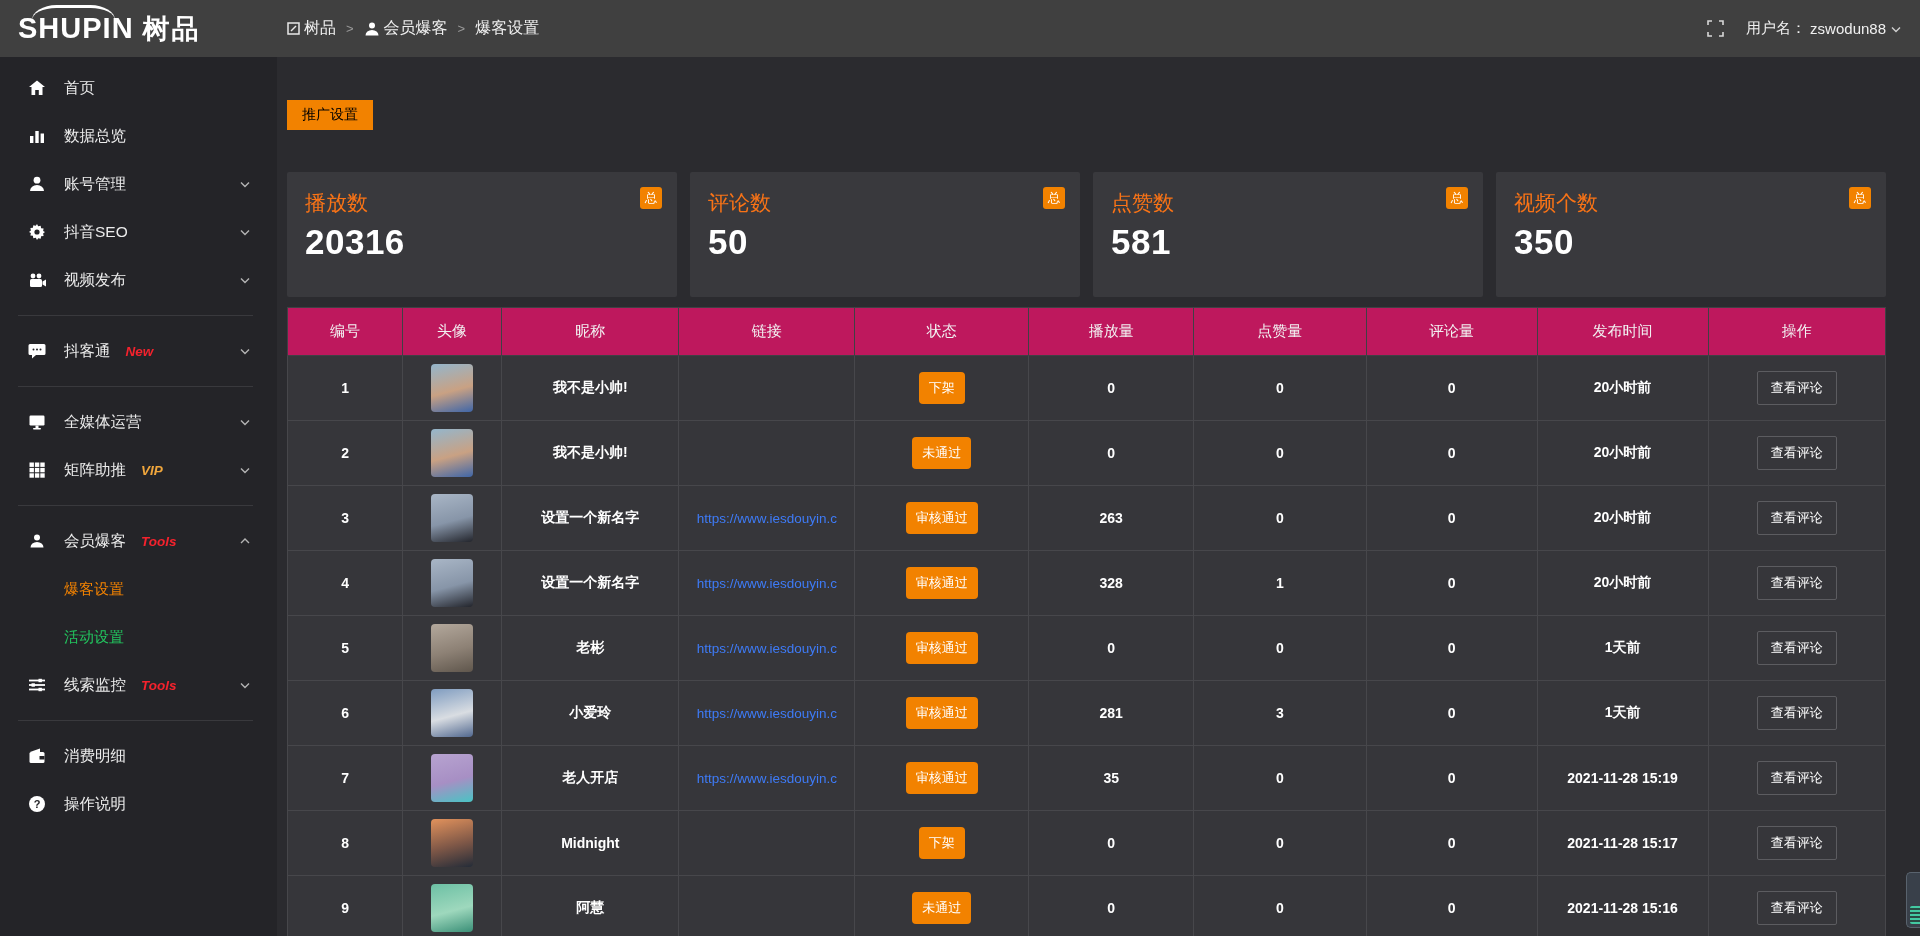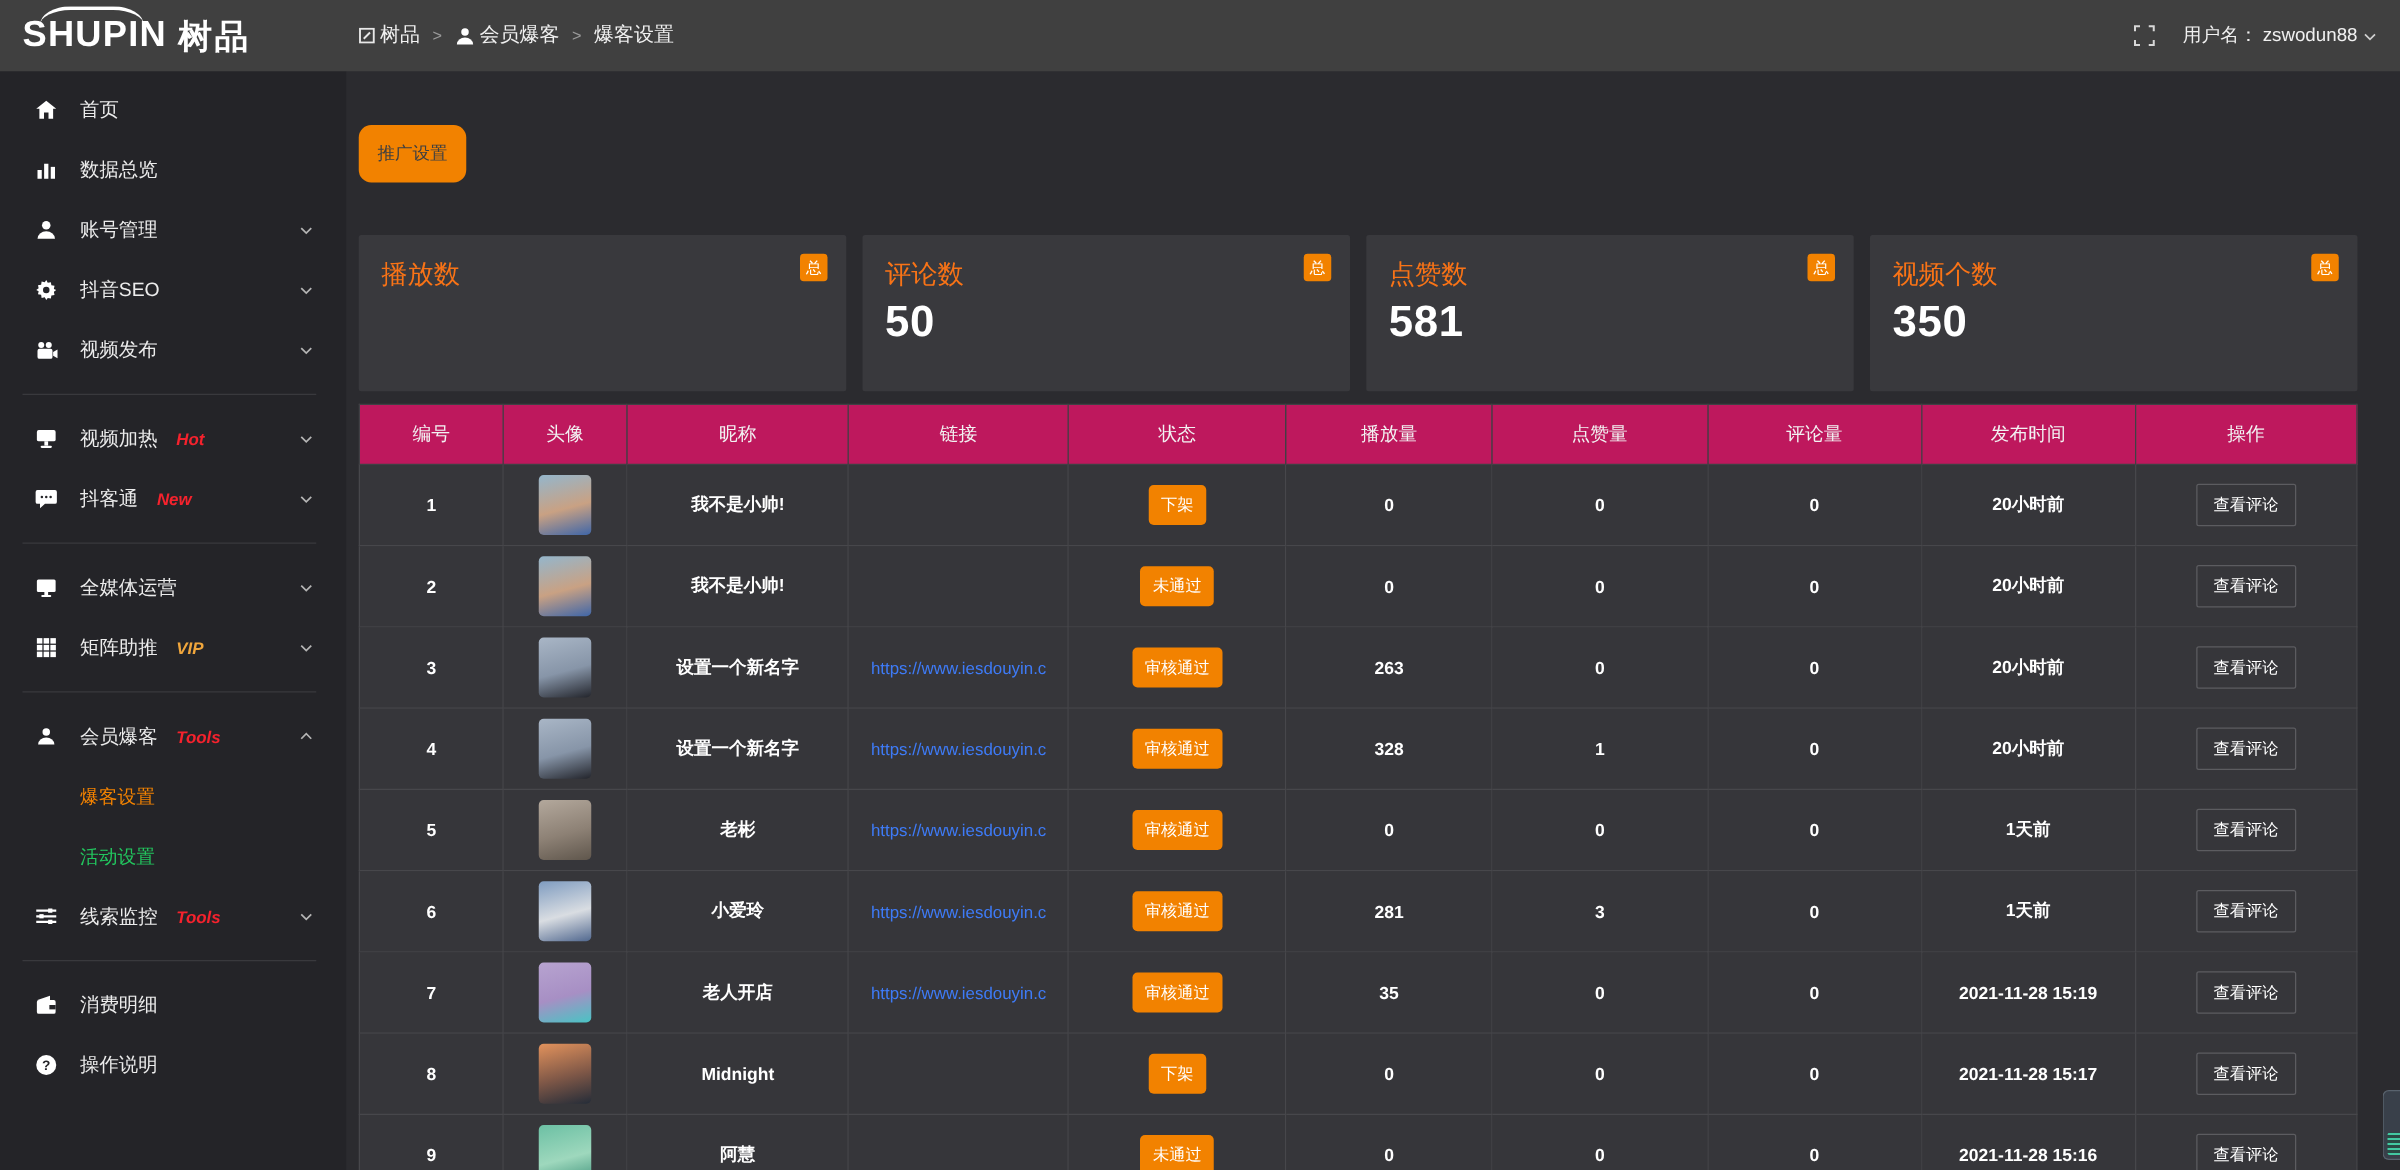--- a/index.html
+++ b/index.html
@@ -26,22 +26,22 @@
   .sidebar{position:absolute;top:57px;left:0;width:277px;bottom:0;background:#242428;padding-top:7px;box-sizing:border-box;text-align:center;}
   .side-item{height:48px;display:flex;align-items:center;padding:0 26px 0 27px;font-size:15.5px;color:#ececec;cursor:pointer;}
   .side-item .s-ico{width:20px;margin-right:17px;display:flex;align-items:center;justify-content:center;}
   .side-item .s-tag{font-style:italic;font-weight:700;font-size:13.5px;margin-left:15px;}
   .side-item .s-chev{margin-left:auto;display:flex;align-items:center;}
   .side-sub{height:48px;display:flex;align-items:center;padding-left:64px;font-size:15px;color:#22c55e;cursor:pointer;}
   .side-sub.active{color:var(--accent);}
   .side-divider{height:1px;background:#39393d;margin:11px 24px 11px 18px;}
   
   .content{position:absolute;left:277px;top:57px;right:0;bottom:0;padding:43px 34px 0 10px;box-sizing:border-box;overflow:hidden;}
-  .promo-btn{display:inline-block;background:var(--accent);color:#404040;border:none;border-radius:10px;
-    height:46px;padding:0 15px;font-size:14px;font-family:inherit;cursor:pointer;}
+  .promo-btn{display:inline-block;background:var(--accent);color:#000000;border:none;border-radius:0;
+    height:30px;padding:0 15px;font-size:14px;font-family:inherit;cursor:pointer;}
   .cards{display:flex;gap:13px;margin-top:42px;}
   .card{flex:1;height:125px;background:#39393d;border-radius:2px;position:relative;padding:17px 18px;box-sizing:border-box;}
   .card-label{font-size:21px;color:#f97316;}
   .card-value{font-size:35px;font-weight:600;margin-top:5px;letter-spacing:.5px;}
   .card-badge{position:absolute;top:15px;right:15px;width:22px;height:22px;background:var(--accent);
     border-radius:3px;display:flex;align-items:center;justify-content:center;font-size:12.5px;color:#fff;}
   
   table.grid{width:100%;margin-top:10px;border-collapse:collapse;table-layout:fixed;}
   table.grid th{height:45px;background:#be185d;font-size:15px;font-weight:400;color:#f2f2f2;
     border:1px solid #404044;}
@@ -171,36 +171,20 @@
       <span class="s-chev">
         <svg width="12" height="12" viewBox="0 0 12 12">
           <polyline points="2,4.5 6,8.5 10,4.5" fill="none" stroke="#b4b4b4" stroke-width="1.4"></polyline>
         </svg>
       </span>
     </div>
     <div class="side-divider"></div>
     <div class="side-item">
       <span class="s-ico">
         <svg width="18" height="18" viewBox="0 0 18 18" fill="#fff">
-          <rect x="1.5" y="2" width="15" height="9" rx="1.5"></rect>
-          <rect x="7.5" y="11" width="3" height="3.5"></rect>
-          <rect x="4.5" y="14.5" width="9" height="1.8" rx="0.9"></rect>
-        </svg>
-      </span>
-      <span>视频加热</span>
-      <span class="s-tag" style="color: rgb(245, 34, 45);">Hot</span>
-      <span class="s-chev">
-        <svg width="12" height="12" viewBox="0 0 12 12">
-          <polyline points="2,4.5 6,8.5 10,4.5" fill="none" stroke="#b4b4b4" stroke-width="1.4"></polyline>
-        </svg>
-      </span>
-    </div>
-    <div class="side-item">
-      <span class="s-ico">
-        <svg width="18" height="18" viewBox="0 0 18 18" fill="#fff">
           <path d="M2 2 h14 a1.5 1.5 0 0 1 1.5 1.5 v8 a1.5 1.5 0 0 1 -1.5 1.5 h-8 l-4 3.5 v-3.5 h-2 a1.5 1.5 0 0 1 -1.5 -1.5 v-8 A1.5 1.5 0 0 1 2 2z"></path>
           <circle cx="5.5" cy="7.5" r="1" fill="#242428"></circle>
           <circle cx="9" cy="7.5" r="1" fill="#242428"></circle>
           <circle cx="12.5" cy="7.5" r="1" fill="#242428"></circle>
         </svg>
       </span>
       <span>抖客通</span>
       <span class="s-tag" style="color: rgb(245, 34, 45);">New</span>
       <span class="s-chev">
         <svg width="12" height="12" viewBox="0 0 12 12">
@@ -306,20 +290,21 @@
       <span>操作说明</span>
     </div>
   </aside>
 
 <main class="content">
   <button class="promo-btn">推广设置</button>
 
   <div class="cards" id="cards">
       <div class="card">
         <div class="card-label">播放数</div>
+        <div class="card-value">20316</div>
         <div class="card-badge">总</div>
       </div>
       <div class="card">
         <div class="card-label">评论数</div>
         <div class="card-value">50</div>
         <div class="card-badge">总</div>
       </div>
       <div class="card">
         <div class="card-label">点赞数</div>
         <div class="card-value">581</div>

